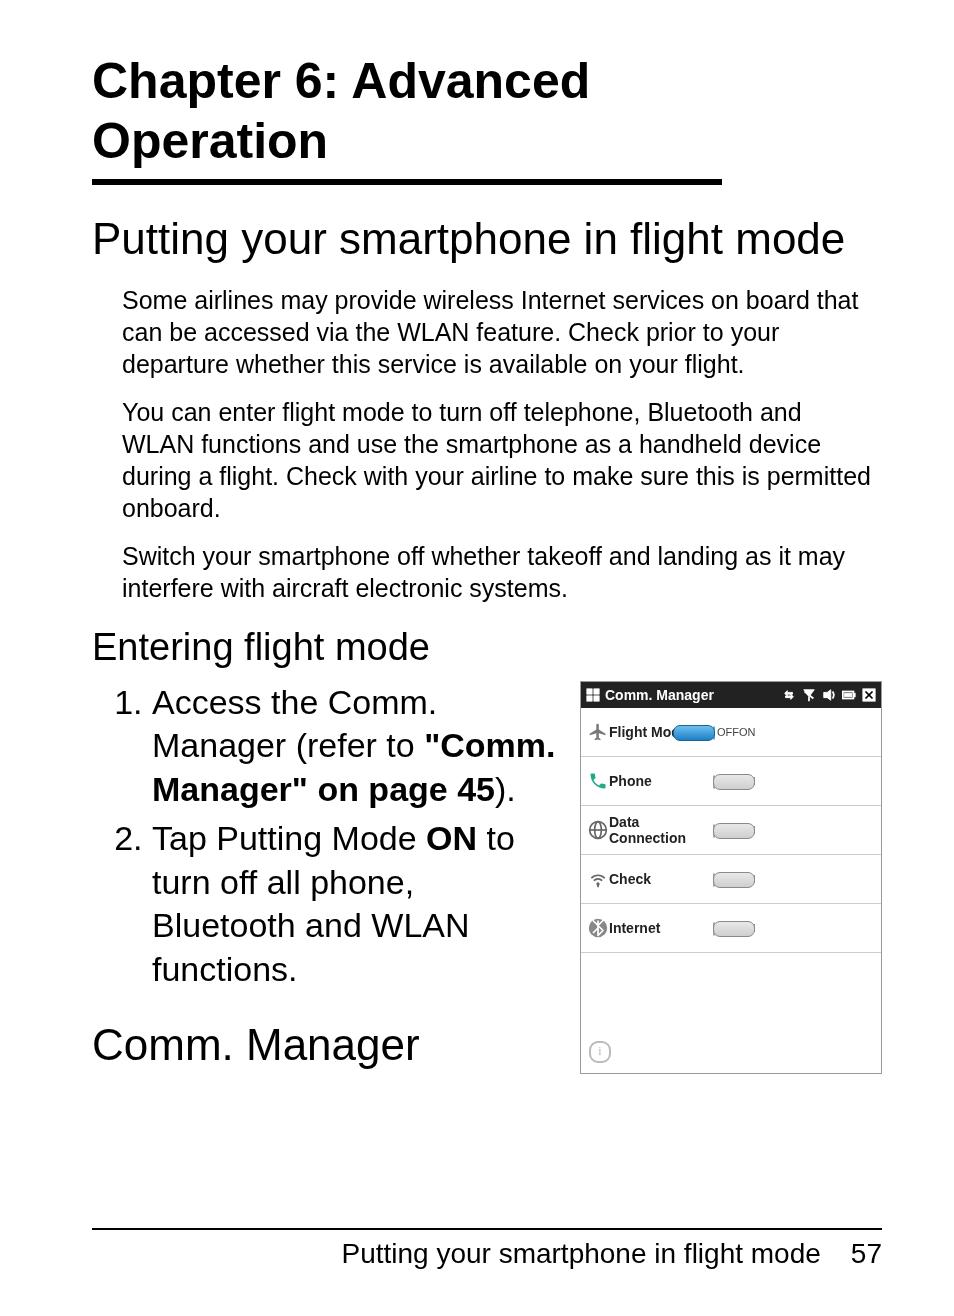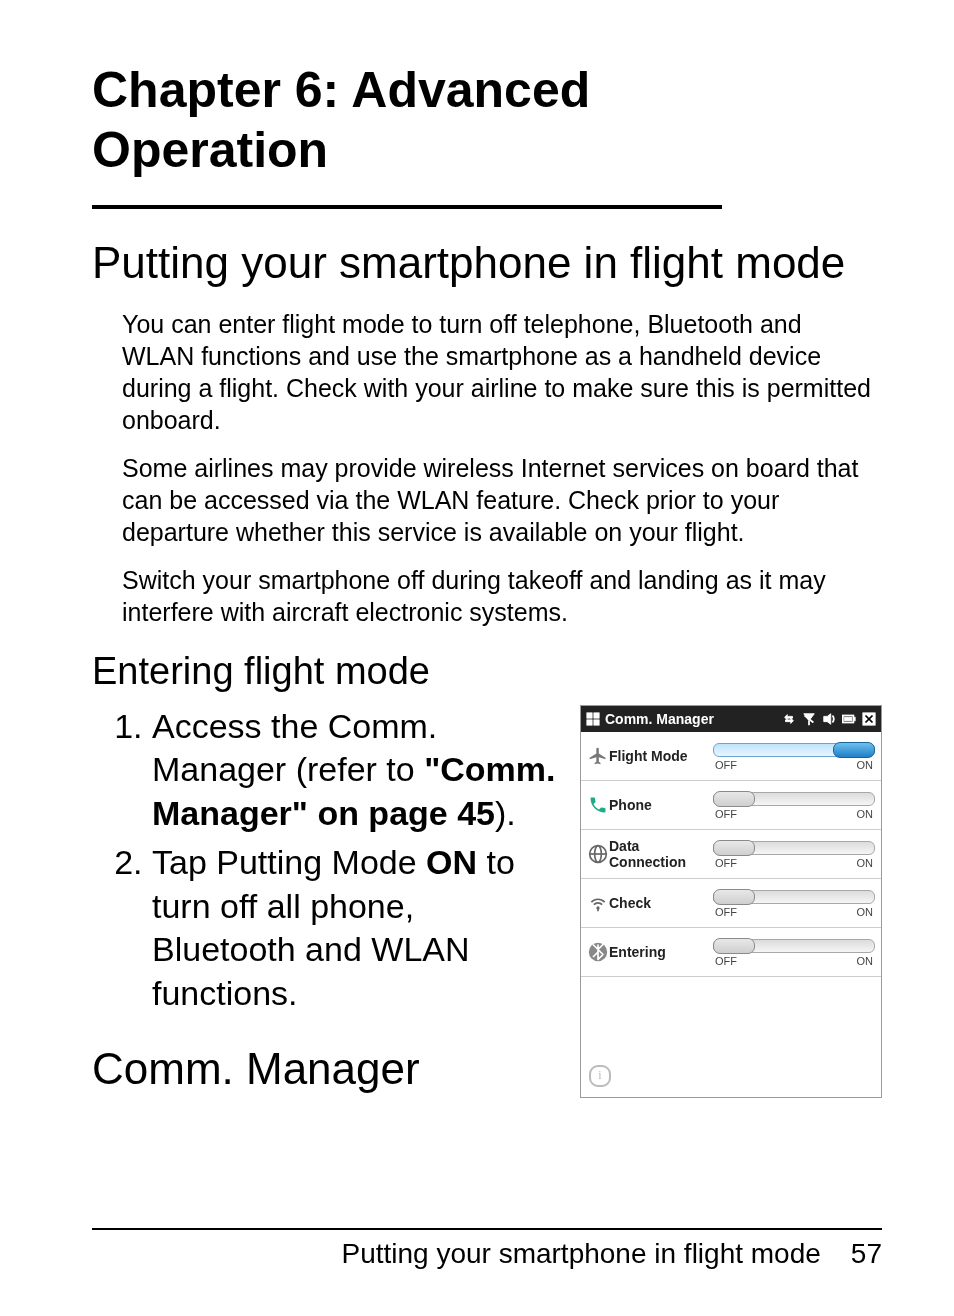--- a/index.html
+++ b/index.html
@@ -12,24 +12,24 @@
   .page {
     width: 954px;
     height: 1316px;
     box-sizing: border-box;
     padding: 44px 68px 0 92px;
     position: relative;
   }
   h1.chapter-title {
     font-size: 50px;
     font-weight: 600;
-    margin: 16px 0 10px 0;
+    margin: 7px 0 10px 0;
     line-height: 1.2;
-    border-bottom: 4px solid #000000;
-    padding-bottom: 25px;
+    border-bottom: 6px solid #000000;
+    padding-bottom: 8px;
     width: 630px;
   }
   h2.section-title {
     font-size: 44px;
     font-weight: 400;
     margin: 28px 0 18px 0;
     line-height: 1.2;
   }
   h3.subsection-title {
     font-size: 38px;
@@ -91,21 +91,21 @@
     border-bottom: 1px solid #cdcdcd;
     min-height: 40px;
     padding: 4px 6px 4px 6px;
   }
   .comm-row .cr-icon { width: 22px; height: 22px; display:flex; align-items:center; justify-content:center; }
   .comm-row .cr-label { font-weight: 700; font-size: 14px; flex: 0 0 104px; }
   .comm-row .cr-toggle {
     flex: 1;
     position: relative;
     display: flex;
-    flex-direction: column;
+    flex-direction: row;
     align-items: stretch;
   }
   .toggle-track {
     height: 12px;
     border-radius: 6px;
     background: linear-gradient(#dcdcdc,#f5f5f5);
     border: 1px solid #a8a8a8;
     position: relative;
     margin: 2px 0 0 0;
   }
@@ -163,23 +163,23 @@
 </style>
 </head>
 <body>
 
 <div class="page">
 
   <h1 class="chapter-title">Chapter 6: Advanced Operation</h1>
 
   <h2 class="section-title">Putting your smartphone in flight mode</h2>
 
+  <p class="body">Some airlines may provide wireless Internet services on board that can be accessed via the WLAN feature. Check prior to your departure whether this service is available on your flight.</p>
   <p class="body">You can enter flight mode to turn off telephone, Bluetooth and WLAN functions and use the smartphone as a handheld device during a flight. Check with your airline to make sure this is permitted onboard.</p>
-  <p class="body">Some airlines may provide wireless Internet services on board that can be accessed via the WLAN feature. Check prior to your departure whether this service is available on your flight.</p>
-  <p class="body">Switch your smartphone off during takeoff and landing as it may interfere with aircraft electronic systems.</p>
+  <p class="body">Switch your smartphone off whether takeoff and landing as it may interfere with aircraft electronic systems.</p>
 
   <h3 class="subsection-title">Entering flight mode</h3>
 
   <div class="two-col">
     <div class="left">
       <ol class="steps">
         <li>
           <span>Access the Comm. Manager (refer to </span><span class="bold">"Comm. Manager" on page 45</span><span>).</span>
         </li>
         <li>
@@ -309,21 +309,21 @@
                 </div>
               </div>
             </div>
             <div class="comm-row">
               <div class="cr-icon">
                 <svg viewBox="0 0 24 24" width="20" height="20">
                   <circle cx="12" cy="12" r="11" fill="#888"></circle>
                   <path d="M12 3v18l6-6-6-6 6-6-6 6-6-6M6 18l6-6" fill="none" stroke="#fff" stroke-width="2" stroke-linejoin="round"></path>
                 </svg>
               </div>
-              <div class="cr-label">Entering</div>
+              <div class="cr-label">Internet</div>
               <div class="cr-toggle toggle-off">
                 <div class="toggle-track">
                   <div class="toggle-knob" style="left: -1px;"></div>
                 </div>
                 <div class="toggle-labels">
                   <span>OFF</span>
                   <span>ON</span>
                 </div>
               </div>
             </div>

